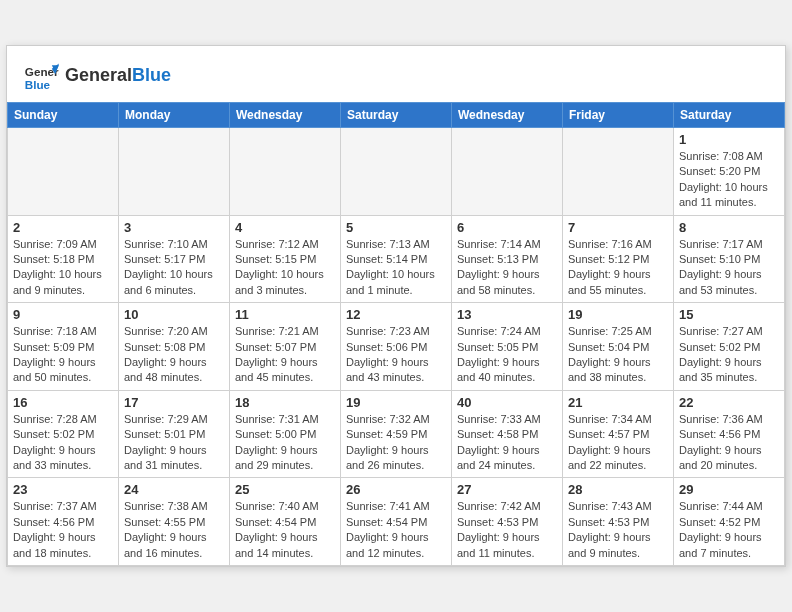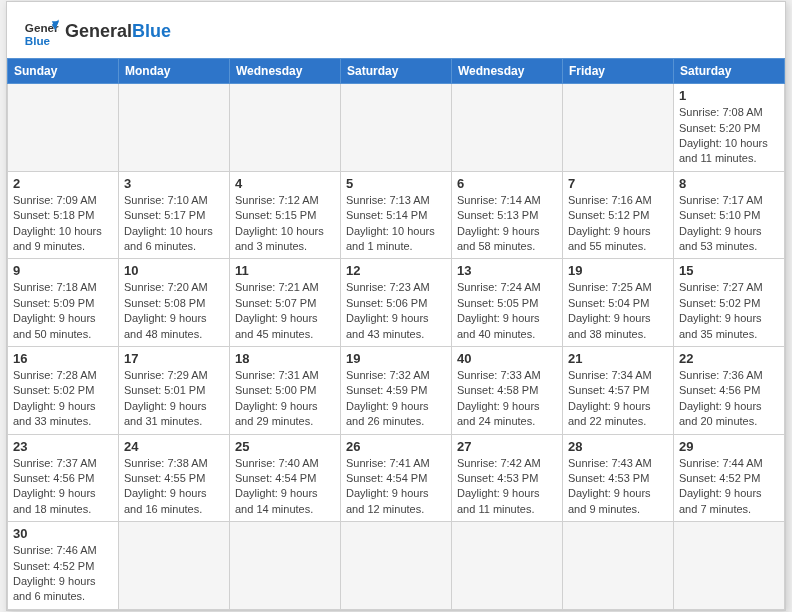--- a/index.html
+++ b/index.html
@@ -260,27 +260,15 @@
           </td>
           <td>
             <div class="day-number">28</div>
             <div class="day-info">Sunrise: 7:43 AM<br>Sunset: 4:53 PM<br>Daylight: 9 hours and 9 minutes.</div>
           </td>
           <td>
             <div class="day-number">29</div>
             <div class="day-info">Sunrise: 7:44 AM<br>Sunset: 4:52 PM<br>Daylight: 9 hours and 7 minutes.</div>
           </td>
         </tr>
-        <tr class="week-row">
-          <td>
-            <div class="day-number">30</div>
-            <div class="day-info">Sunrise: 7:46 AM<br>Sunset: 4:52 PM<br>Daylight: 9 hours and 6 minutes.</div>
-          </td>
-          <td class="empty"></td>
-          <td class="empty"></td>
-          <td class="empty"></td>
-          <td class="empty"></td>
-          <td class="empty"></td>
-          <td class="empty"></td>
-        </tr>
       </tbody>
   </table>
 </div>
 
 </body></html>

